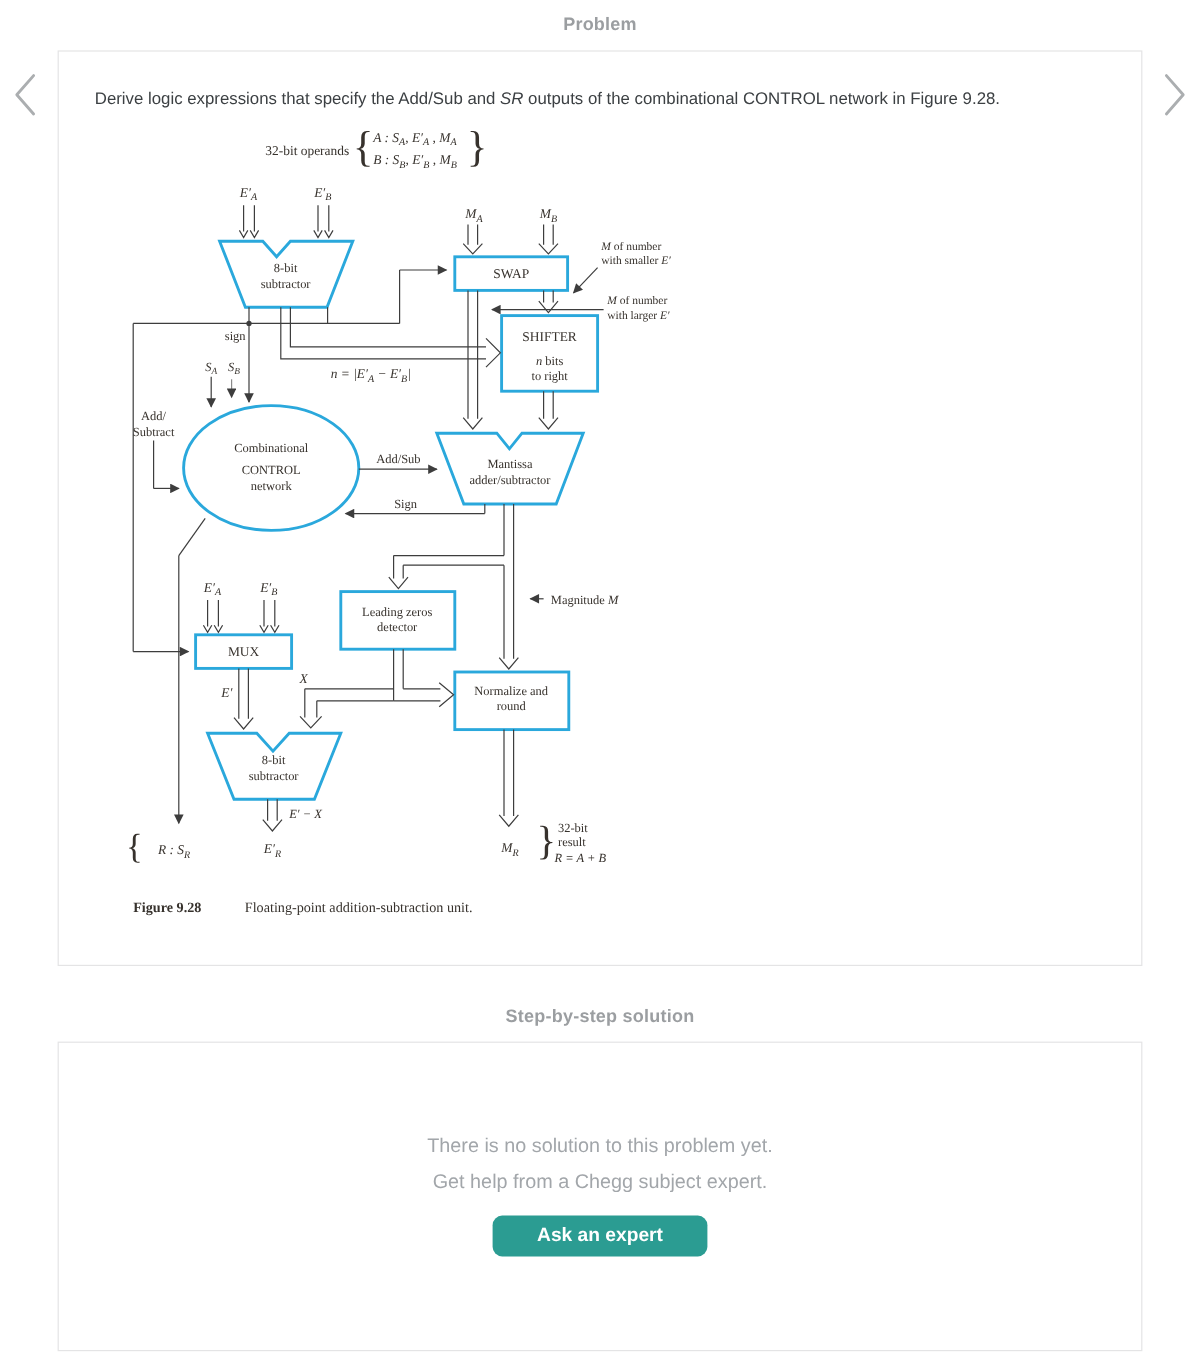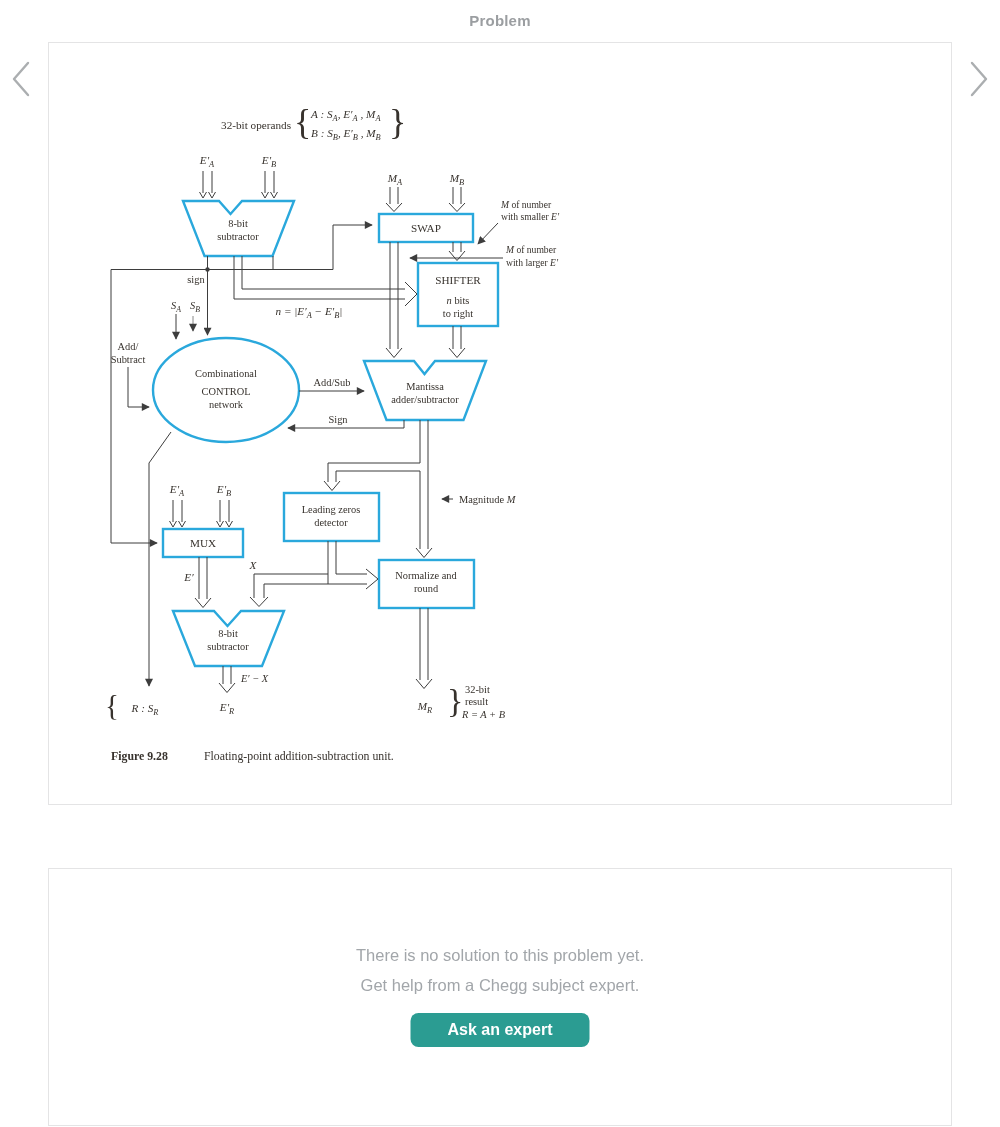--- a/index.html
+++ b/index.html
@@ -51,20 +51,21 @@
       <polyline points="26,7 12,23 26,39"></polyline>
     </svg>
   </button>
   <button class="nav-btn next">
     <svg width="40" height="48" viewBox="0 0 40 48">
       <polyline points="14,7 28,23 14,39"></polyline>
     </svg>
   </button>
 
   <div class="card problem-card">
+    <p class="problem-text"><span>Derive logic expressions that specify the Add/Sub and </span><i>SR</i><span> outputs of the combinational CONTROL network in Figure 9.28.</span></p>
 
     <svg class="fig" viewBox="60 95 502 680">
       <defs>
         <marker id="ah" viewBox="0 0 10 10" refX="9" refY="5" markerWidth="9" markerHeight="8" orient="auto-start-reverse">
           <path d="M0,0 L10,5 L0,10 z" fill="#3d3d3d"></path>
         </marker>
       </defs>
 
       <g>
         <path class="bl" d="M182,200 L218,200 L229.5,213 L241,200 L293,200 L271.5,255 L203.5,255 Z"></path>
@@ -215,19 +216,20 @@
         <text class="t10" x="464" y="692">32-bit</text>
         <text class="t10" x="464" y="704">result</text>
         <text class="t10 it" x="461" y="717">R = A + B</text>
 
         <text class="capb" x="110" y="759">Figure 9.28</text>
         <text class="cap" x="203" y="759">Floating-point addition-subtraction unit.</text>
       </g>
     </svg>
   </div>
 
+  <div class="hdr solution">Step-by-step solution</div>
 
   <div class="card solution-card"></div>
   <p class="sol-line l1">There is no solution to this problem yet.</p>
   <p class="sol-line l2">Get help from a Chegg subject expert.</p>
   <button class="ask-btn">Ask an expert</button>
 
 </div>
 
 </body></html>

